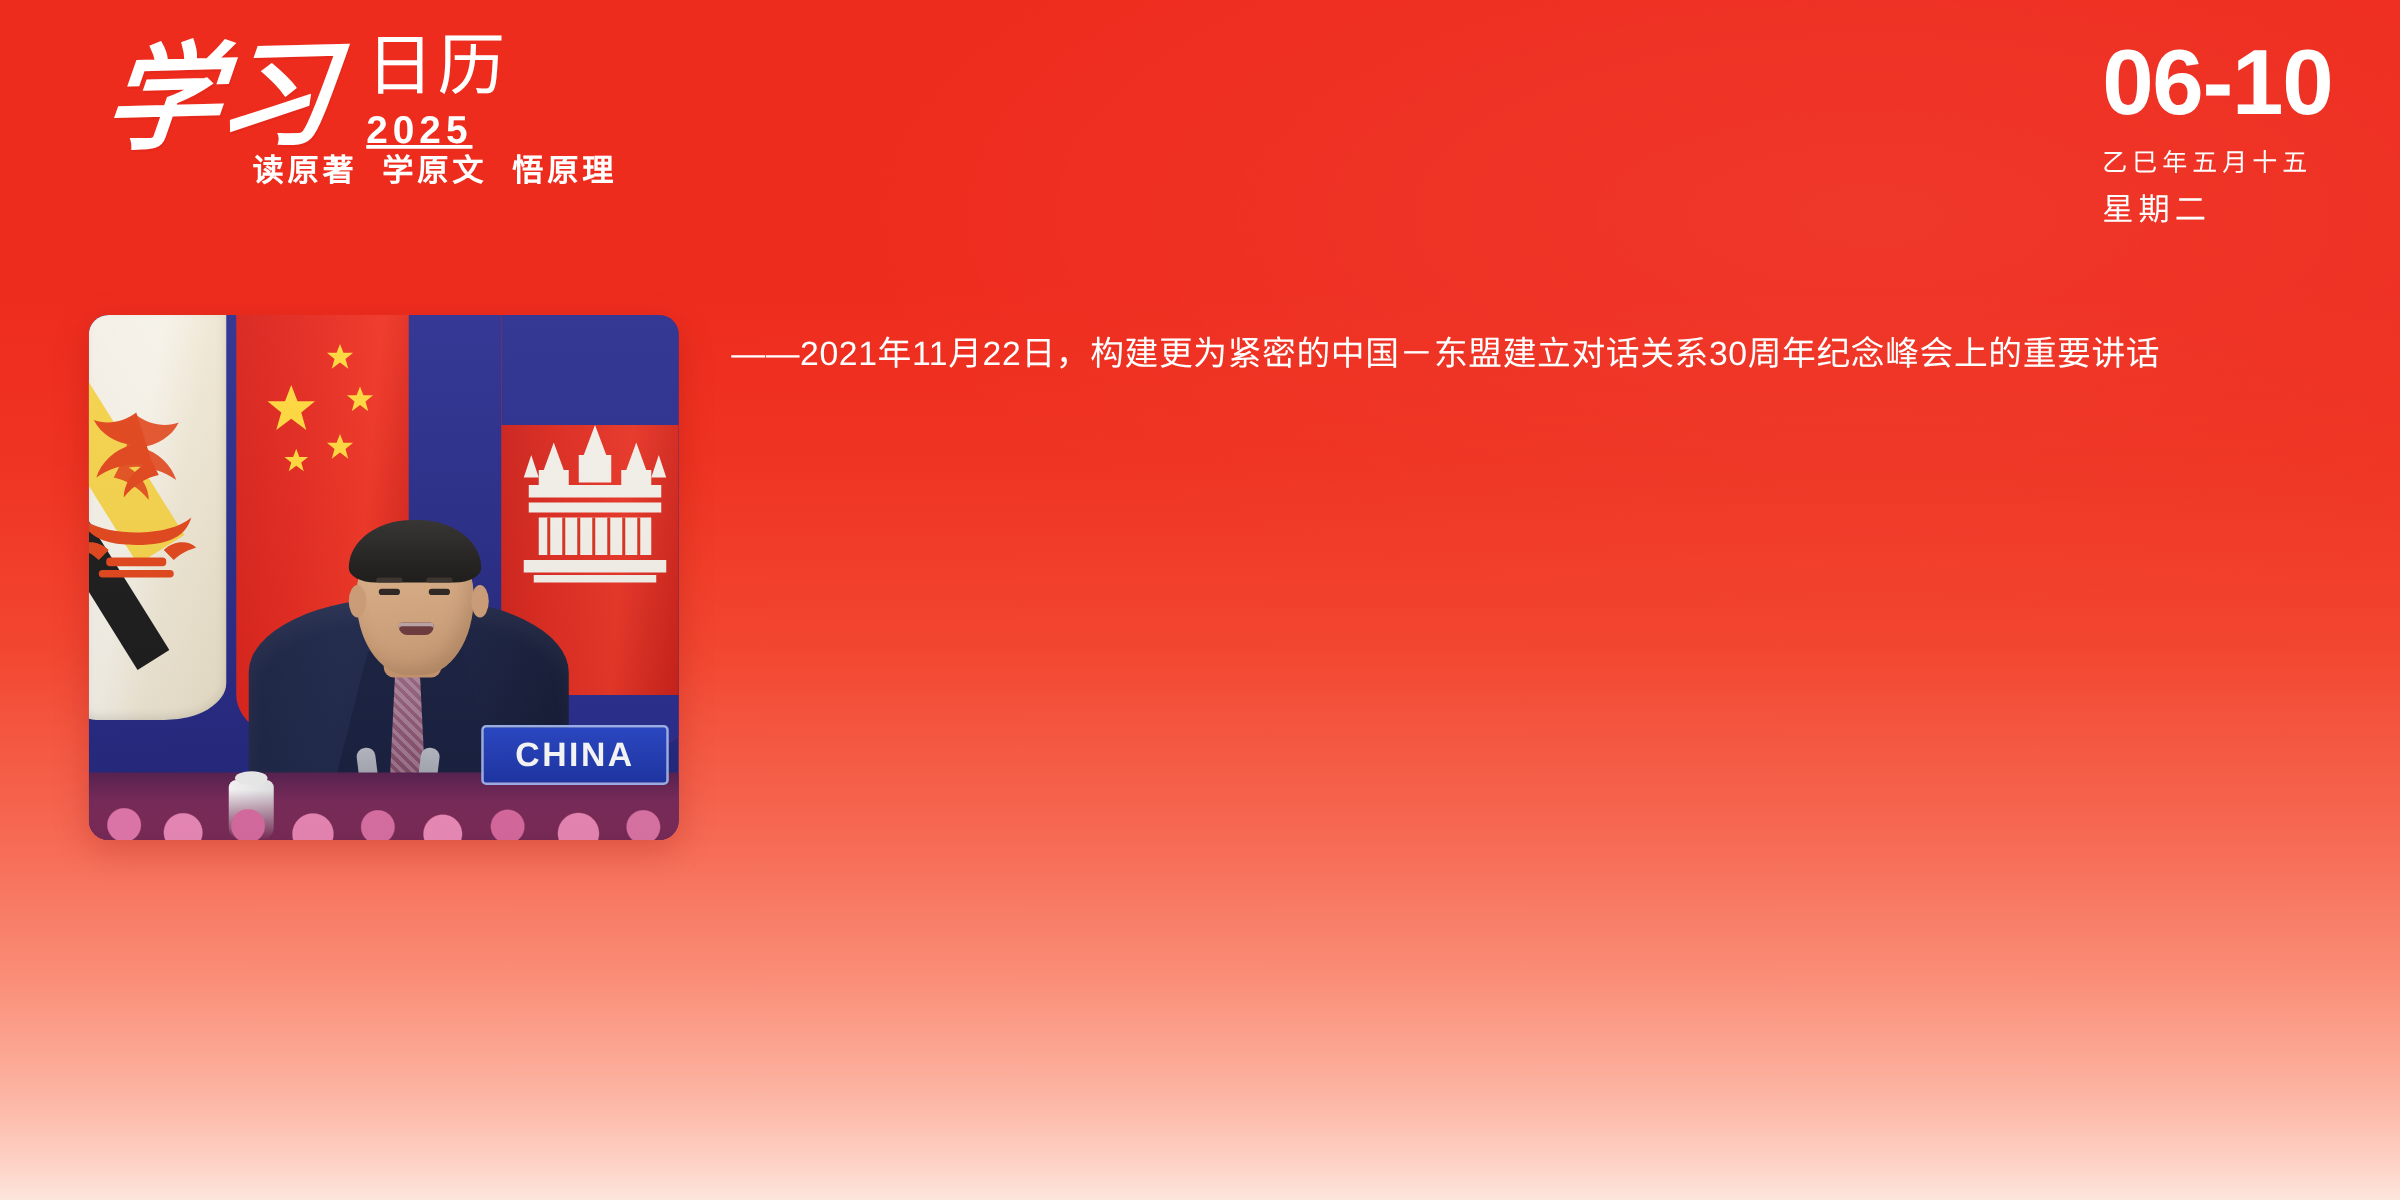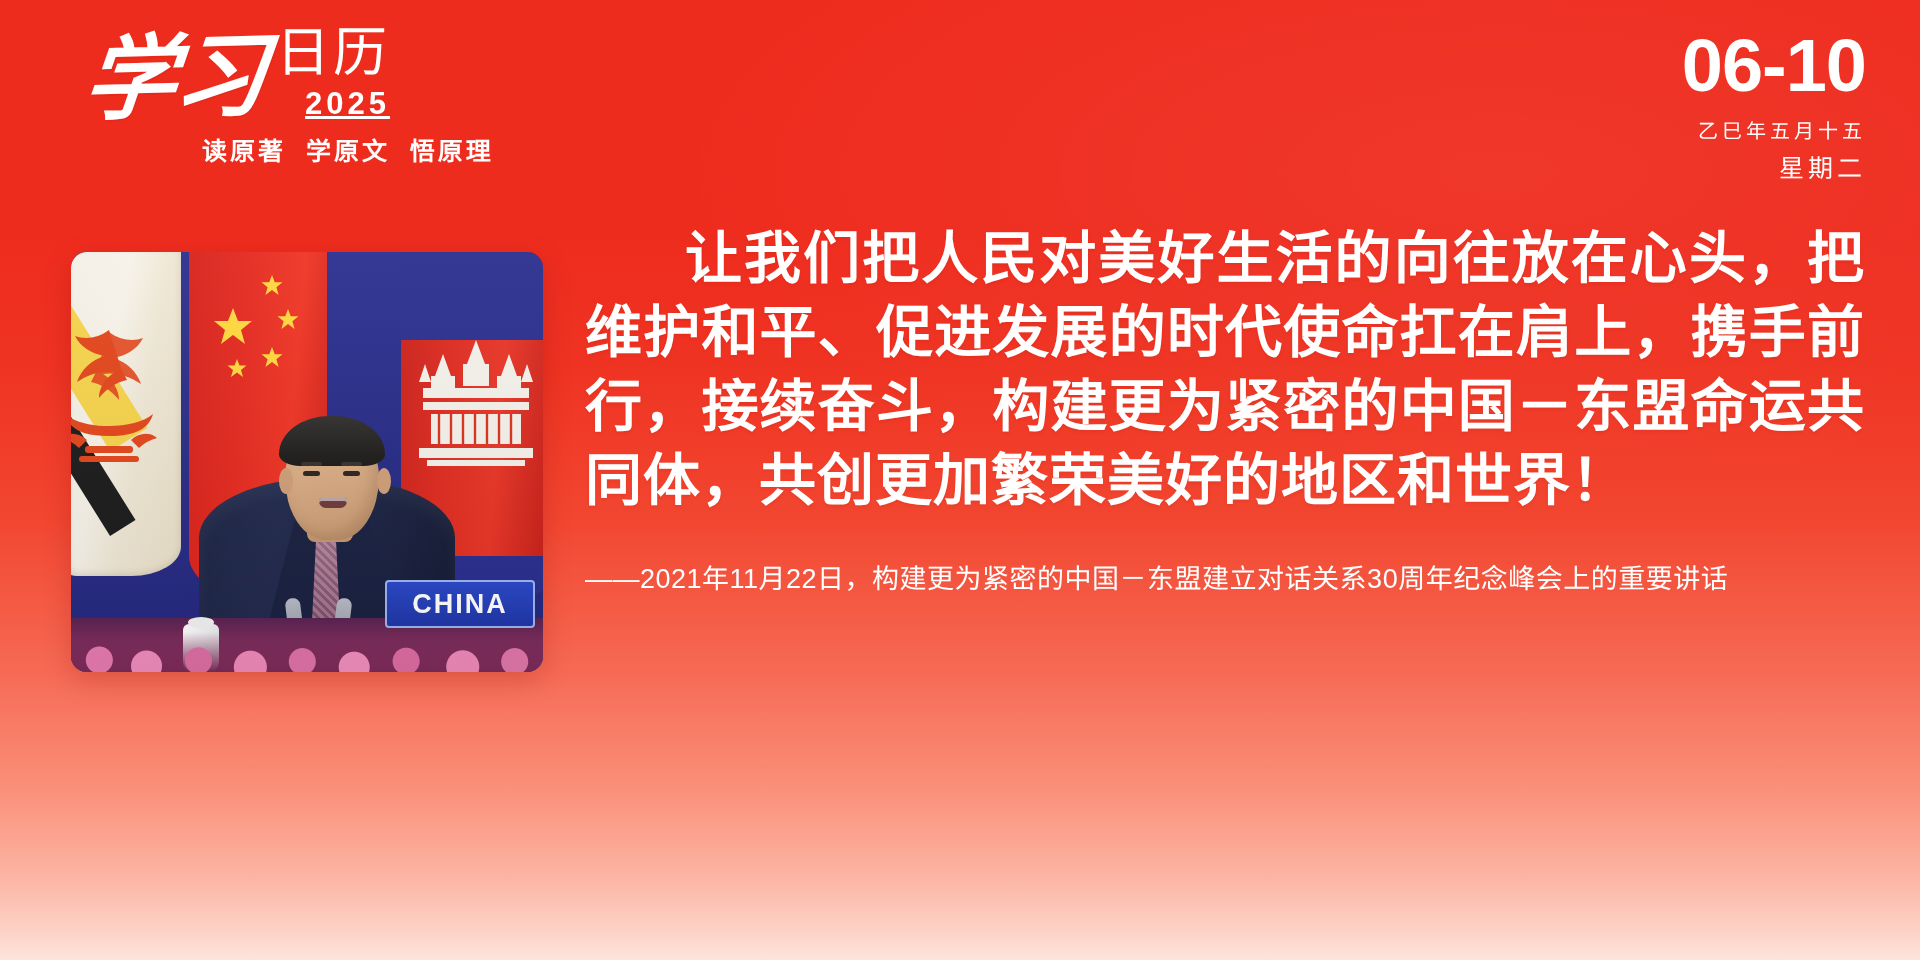--- a/index.html
+++ b/index.html
@@ -88,58 +88,56 @@
     font-style:italic;
     font-size:92px;
     line-height:0.95;
     color:#ffffff;
     letter-spacing:-2px;
     text-shadow:1px 2px 0 rgba(200,25,15,0.18);
     transform:skewX(-7deg) rotate(-1.5deg);
     transform-origin:left bottom;
   }
   .rili-block {
-    margin-left:16px;
+    margin-left:33px;
     display:flex;
     flex-direction:column;
-    align-items:flex-end;
+    align-items:flex-start;
     padding-bottom:6px;
   }
   .rili {
     font-family:"Liberation Serif","DejaVu Serif",serif;
     font-size:54px;
     line-height:1;
     color:#ffffff;
     letter-spacing:3px;
   }
   .year {
     margin-top:8px;
     font-family:"Liberation Sans","DejaVu Sans",sans-serif;
     font-size:31px;
     font-weight:bold;
     letter-spacing:4px;
     color:#ffffff;
     line-height:1;
     text-decoration:underline;
   }
   .slogan {
-    margin-top:14px;
     margin-left:122px;
     font-size:25px;
     font-weight:bold;
     letter-spacing:3px;
     color:#ffffff;
     white-space:pre;
     line-height:1;
   }
 
   
   .date-block {
     position:absolute; right:54px; top:30px;
-    text-align:right;
     color:#ffffff;
   }
   .date-big {
     font-family:"Liberation Sans","DejaVu Sans",sans-serif;
     font-size:74px;
     font-weight:bold;
     line-height:0.98;
     letter-spacing:-1px;
   }
   .date-lunar {
@@ -526,15 +524,14 @@
 
     <div class="nameplate">
       <span>CHINA</span>
     </div>
 
     <div class="photo-sheen"></div>
   </div>
 </div>
 
 <div class="quote-wrap">
-  <div class="quote">让我们把人民对美好生活的向往放在心头，把维护和平、促进发展的时代使命扛在肩上，携手前行，接续奋斗，构建更为紧密的中国－东盟命运共同体，共创更加繁荣美好的地区和世界！</div>
   <div class="attribution">——2021年11月22日，构建更为紧密的中国－东盟建立对话关系30周年纪念峰会上的重要讲话</div>
 </div>
 
 </body></html>

